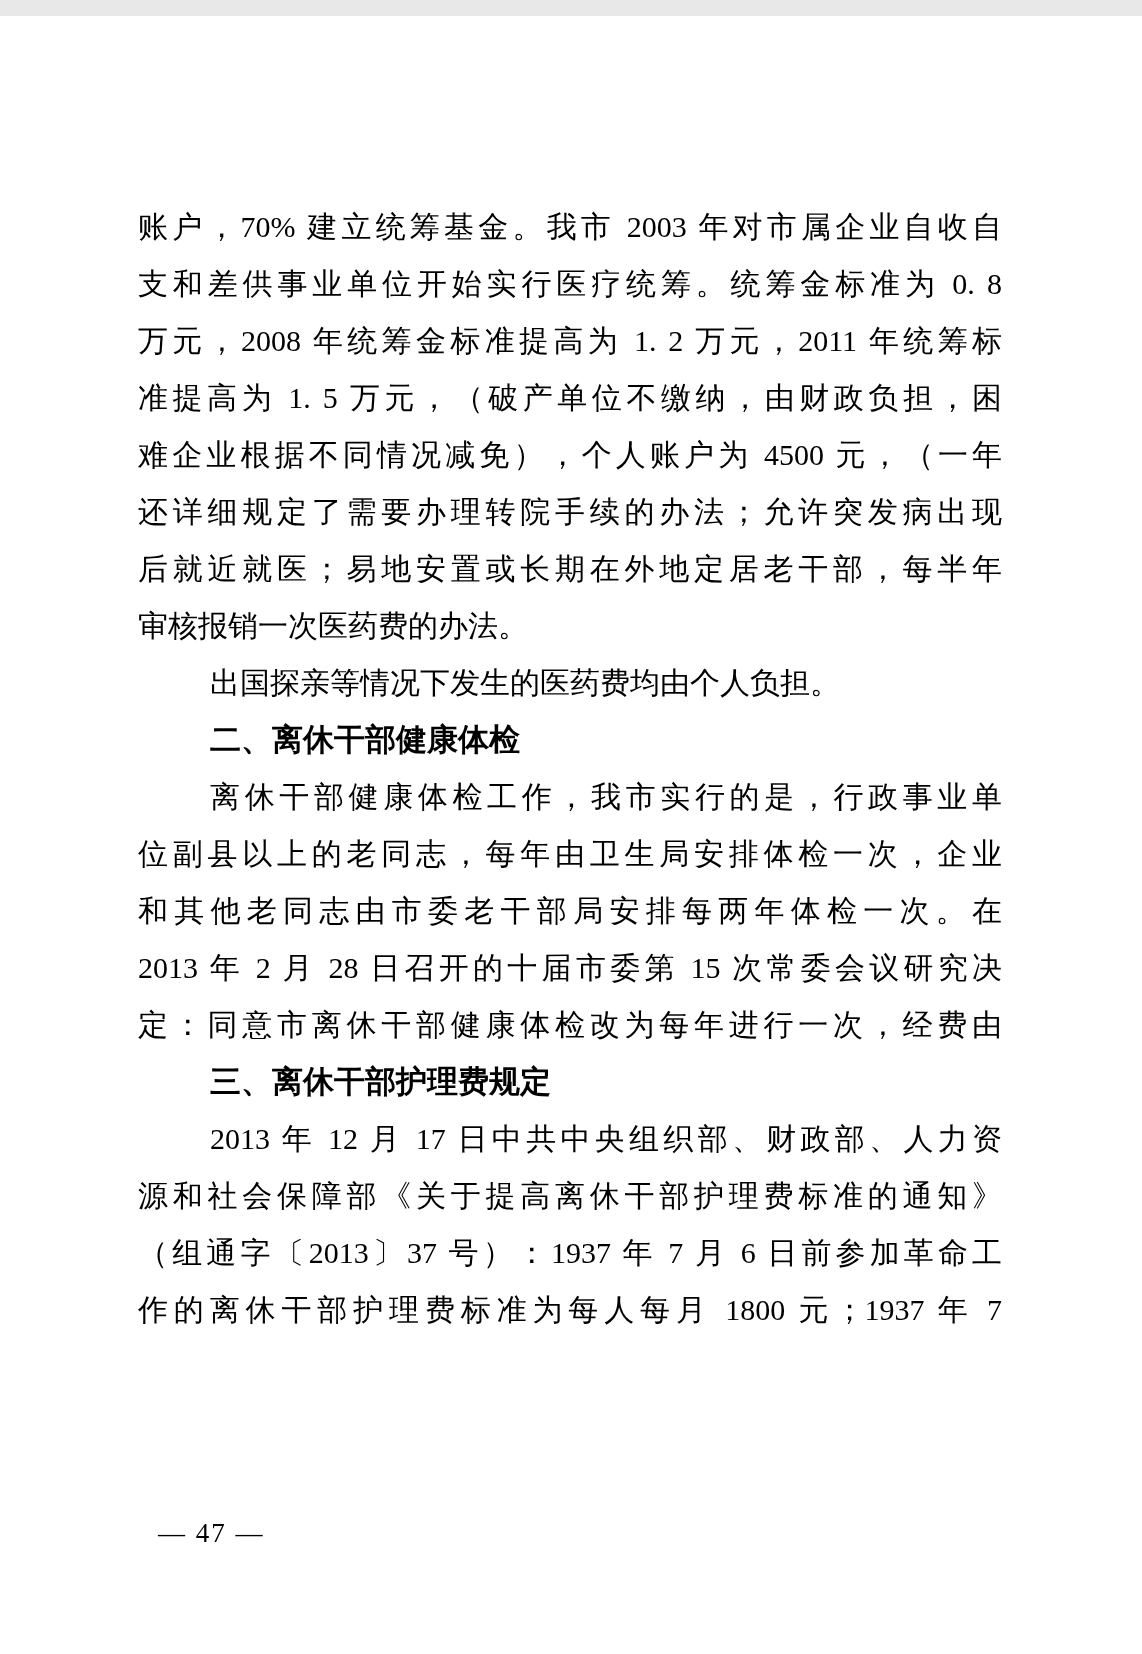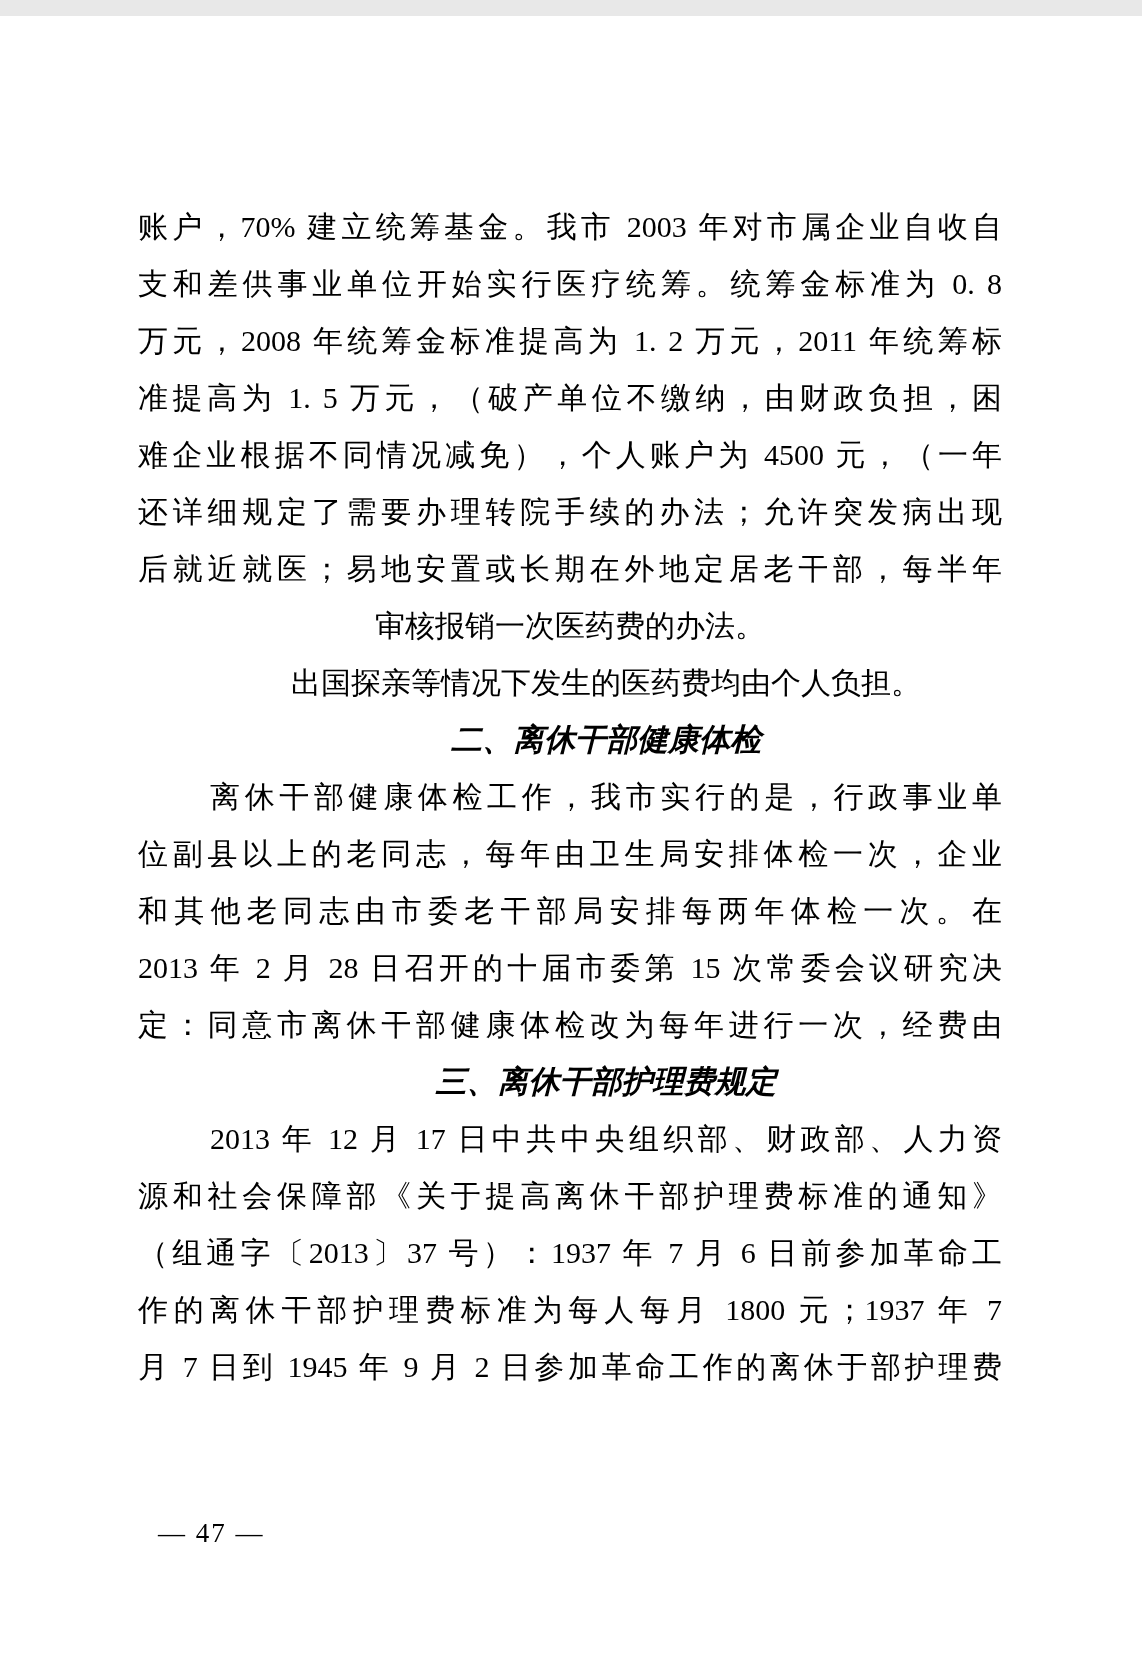--- a/index.html
+++ b/index.html
@@ -17,34 +17,33 @@
     position: absolute;
     left: 138px;
     top: 182px;
     width: 864px;
   }
   .line {
     font-size: 30px;
     line-height: 57px;
     height: 57px;
     overflow: hidden;
-    text-align: center;
+    text-align: left;
     white-space: normal;
   }
   .line.justify {
     text-align: justify;
     text-align-last: justify;
     text-justify: inter-character;
   }
   .line.indent { text-indent: 72px; }
   .line.heading {
     font-family: "Liberation Sans", "DejaVu Sans", sans-serif;
     font-weight: bold;
     font-size: 31px;
-    font-style: italic;
   }
   .footer {
     position: absolute;
     left: 158px;
     top: 1501px;
     font-size: 27px;
     line-height: 32px;
     letter-spacing: 2px;
   }
 </style>
@@ -66,16 +65,15 @@
       <div class="line justify indent">离休干部健康体检工作，我市实行的是，行政事业单</div>
       <div class="line justify">位副县以上的老同志，每年由卫生局安排体检一次，企业</div>
       <div class="line justify">和其他老同志由市委老干部局安排每两年体检一次。在</div>
       <div class="line justify">2013 年 2 月 28 日召开的十届市委第 15 次常委会议研究决</div>
       <div class="line justify">定：同意市离休干部健康体检改为每年进行一次，经费由</div>
       <div class="line indent heading">三、离休干部护理费规定</div>
       <div class="line justify indent">2013 年 12 月 17 日中共中央组织部、财政部、人力资</div>
       <div class="line justify">源和社会保障部《关于提高离休干部护理费标准的通知》</div>
       <div class="line justify">（组通字〔2013〕37 号）：1937 年 7 月 6 日前参加革命工</div>
       <div class="line justify">作的离休干部护理费标准为每人每月 1800 元；1937 年 7</div>
-      <div class="line justify">月 7 日到 1945 年 9 月 2 日参加革命工作的离休于部护理费</div>
     </main>
   <div class="footer">— 47 —</div>
 </div>
 
 </body></html>

